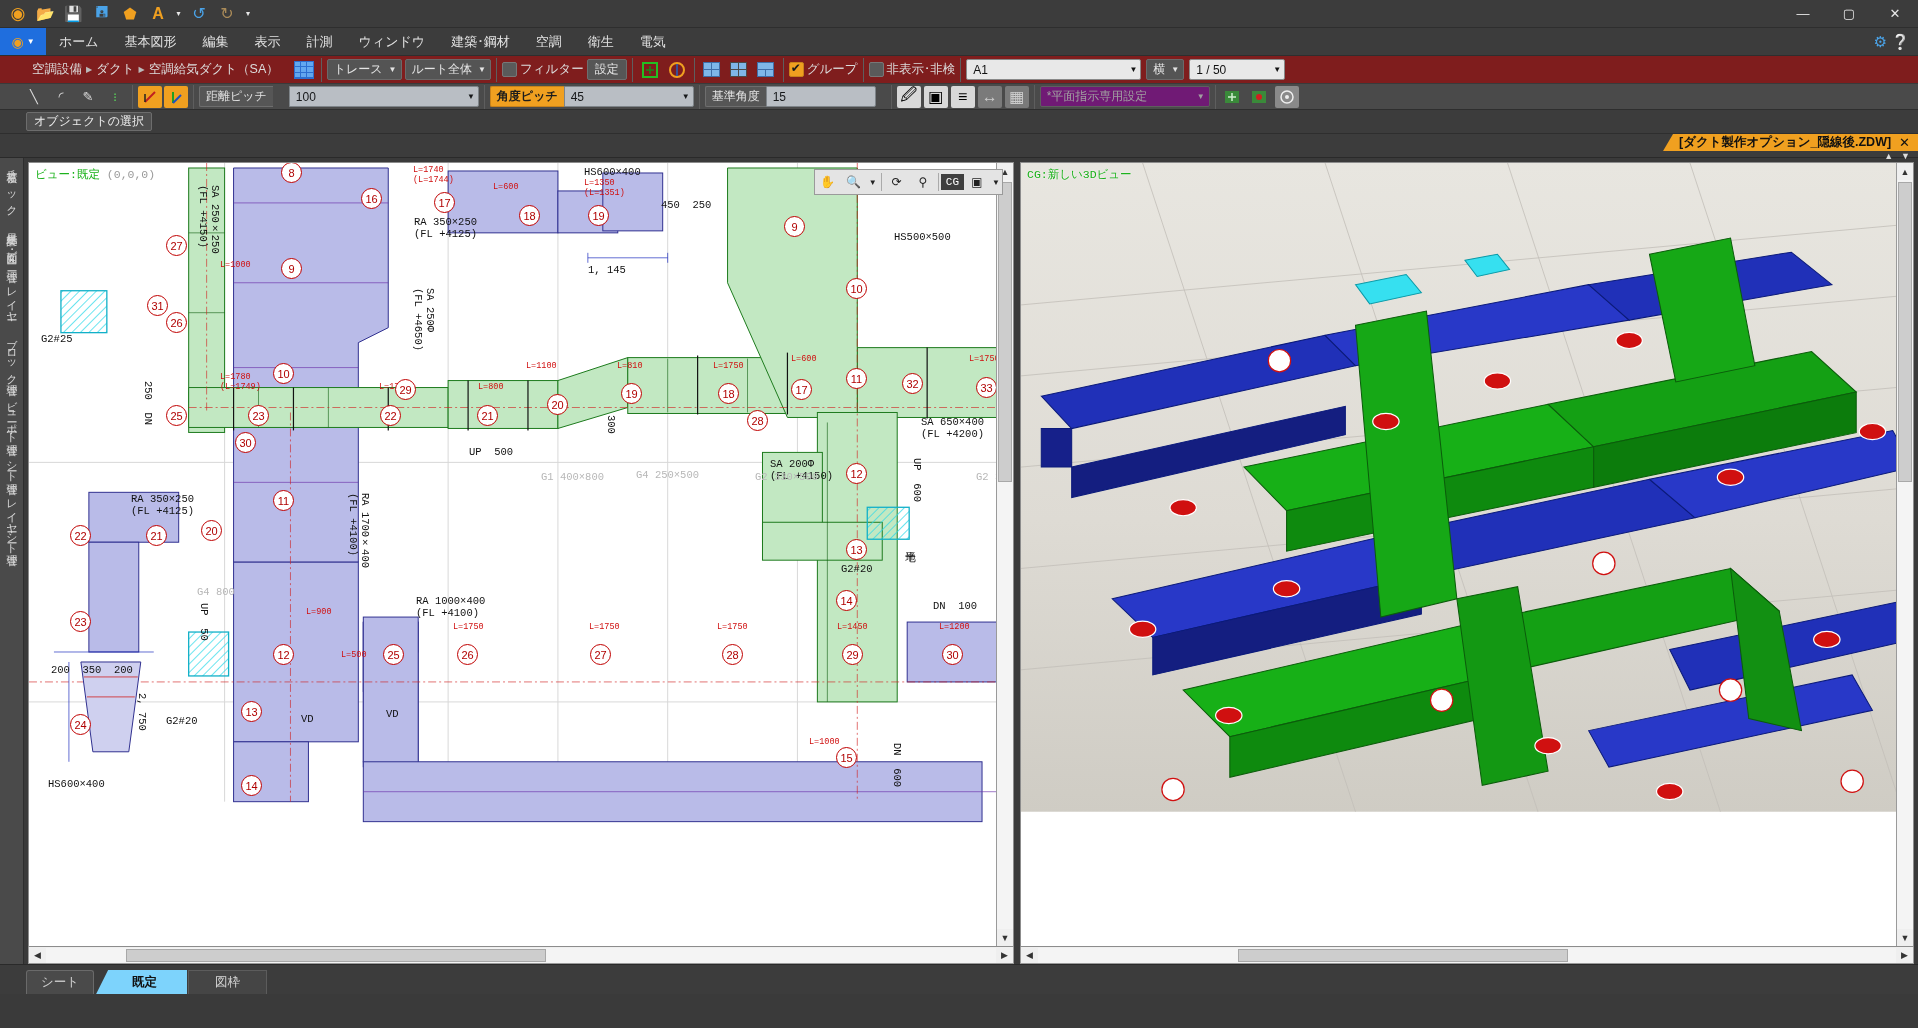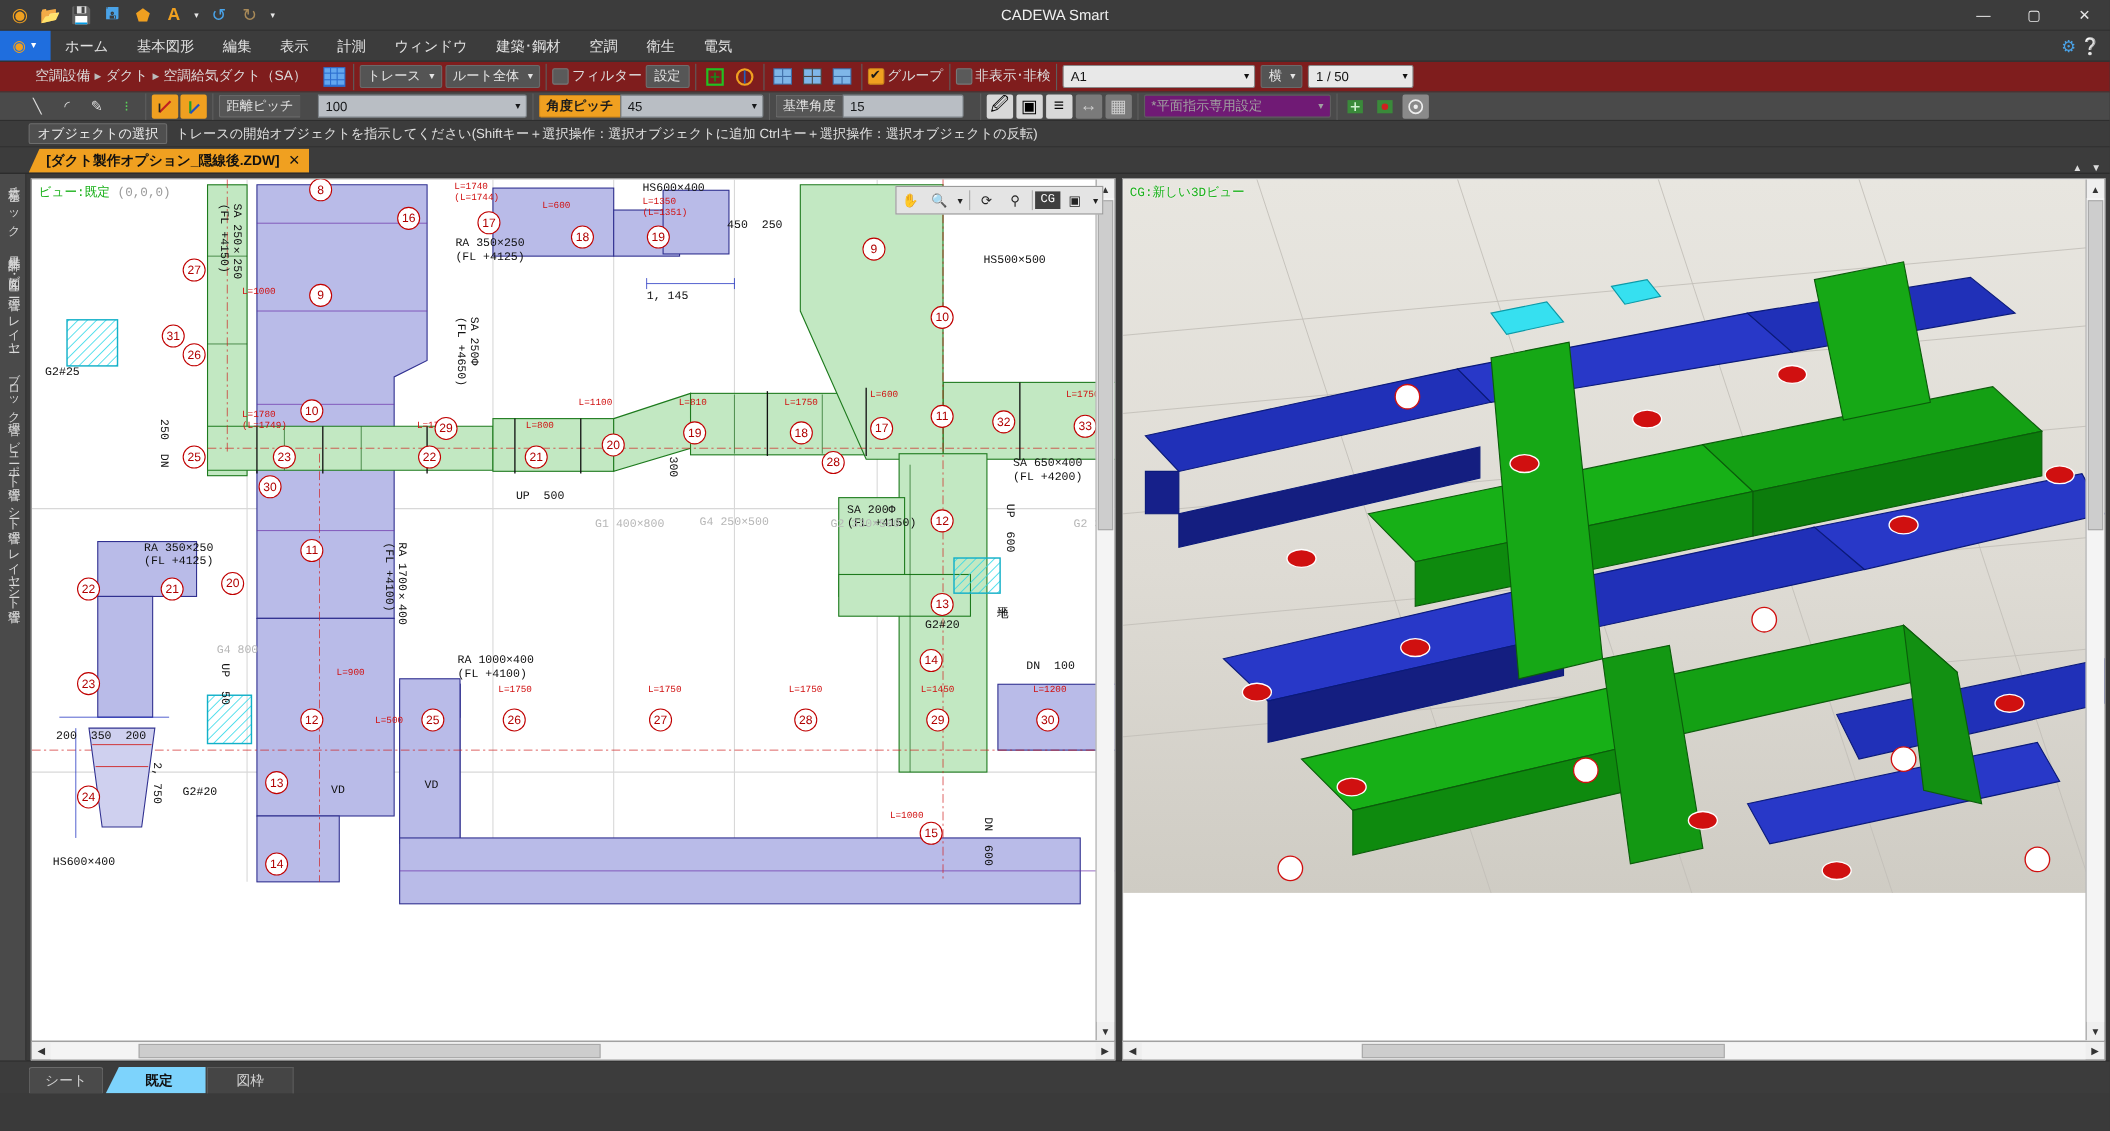--- a/index.html
+++ b/index.html
@@ -130,21 +130,21 @@
   .prompt-btn {
     height: 19px; background: #4f4f4f; border: 1px solid #6d6d6d; border-radius: 2px;
     padding: 0 7px; display: flex; align-items: center; color: #ededed; font-size: 12px;
     cursor: pointer;
   }
   .prompt-text { color: #e0e0e0; font-size: 12px; white-space: nowrap; overflow: hidden; }
 
   
   .doctabbar {
     height: 24px; background: #3c3c3c; display: flex; align-items: flex-end;
-    padding-left: 26px; position: relative; border-bottom: 1px solid #2a2a2a;
+    padding-left: 26px; position: relative; border-bottom: 1px solid #2a2a2a; flex-direction: column;
   }
   .doctab {
     height: 22px; background: #f0a020; color: #111; font-size: 12.5px; font-weight: bold;
     display: flex; align-items: center; gap: 8px; padding: 0 8px 0 16px;
     clip-path: polygon(10px 0, 100% 0, 100% 100%, 0 100%); cursor: pointer;
   }
   .doctab .x { font-size: 13px; font-weight: normal; cursor: pointer; }
   .doctab-right { margin-left: auto; display: flex; align-items: center; padding-right: 4px; }
   .doctab-right .car { color: #ddd; font-size: 9px; padding: 0 4px; cursor: pointer; }
 
@@ -269,21 +269,20 @@
     <div class="qat-btn" style="color:#f0c070;">📂</div>
     <div class="qat-btn" style="color:#4aa3e8;">💾</div>
     <div class="qat-btn" style="color:#4aa3e8;">🖪</div>
     <div class="qat-btn" style="color:#f0a020;">⬟</div>
     <div class="qat-btn" style="color:#f0a020;font-weight:bold;font-size:16px;">A</div>
     <div class="qat-btn" style="font-size:8px;width:11px;">▾</div>
     <div class="qat-btn" style="color:#4aa3e8;font-size:16px;">↺</div>
     <div class="qat-btn" style="color:#a98a58;font-size:16px;">↻</div>
     <div class="qat-btn" style="font-size:8px;width:12px;">▾</div>
   </div>
-  <div class="app-title">CADEWA Smart</div>
   <div class="win-ctl">
     <div class="win-btn">―</div>
     <div class="win-btn">▢</div>
     <div class="win-btn close">✕</div>
   </div>
 </div>
 
 <div class="menubar">
   <div class="app-menu-btn">
     <span class="logo" style="color:#f0a020;">◉</span>
@@ -477,21 +476,20 @@
       <svg width="16" height="16" viewBox="0 0 16 16">
           <circle cx="8" cy="8" r="6" fill="none" stroke="#eee" stroke-width="1.5"></circle>
           <circle cx="8" cy="8" r="2" fill="#eee"></circle>
         </svg>
     </div>
   </div>
 </div>
 
 <div class="promptbar">
   <div class="prompt-btn">オブジェクトの選択</div>
-  <div class="prompt-text">トレースの開始オブジェクトを指示してください(Shiftキー＋選択操作：選択オブジェクトに追加  Ctrlキー＋選択操作：選択オブジェクトの反転)</div>
 </div>
 
 <div class="doctabbar">
   <div class="doctab">
     <span>[ダクト製作オプション_隠線後.ZDW]</span>
     <span class="x">✕</span>
   </div>
   <div class="doctab-right">
     <span class="car">▲</span>
     <span class="car">▼</span>

